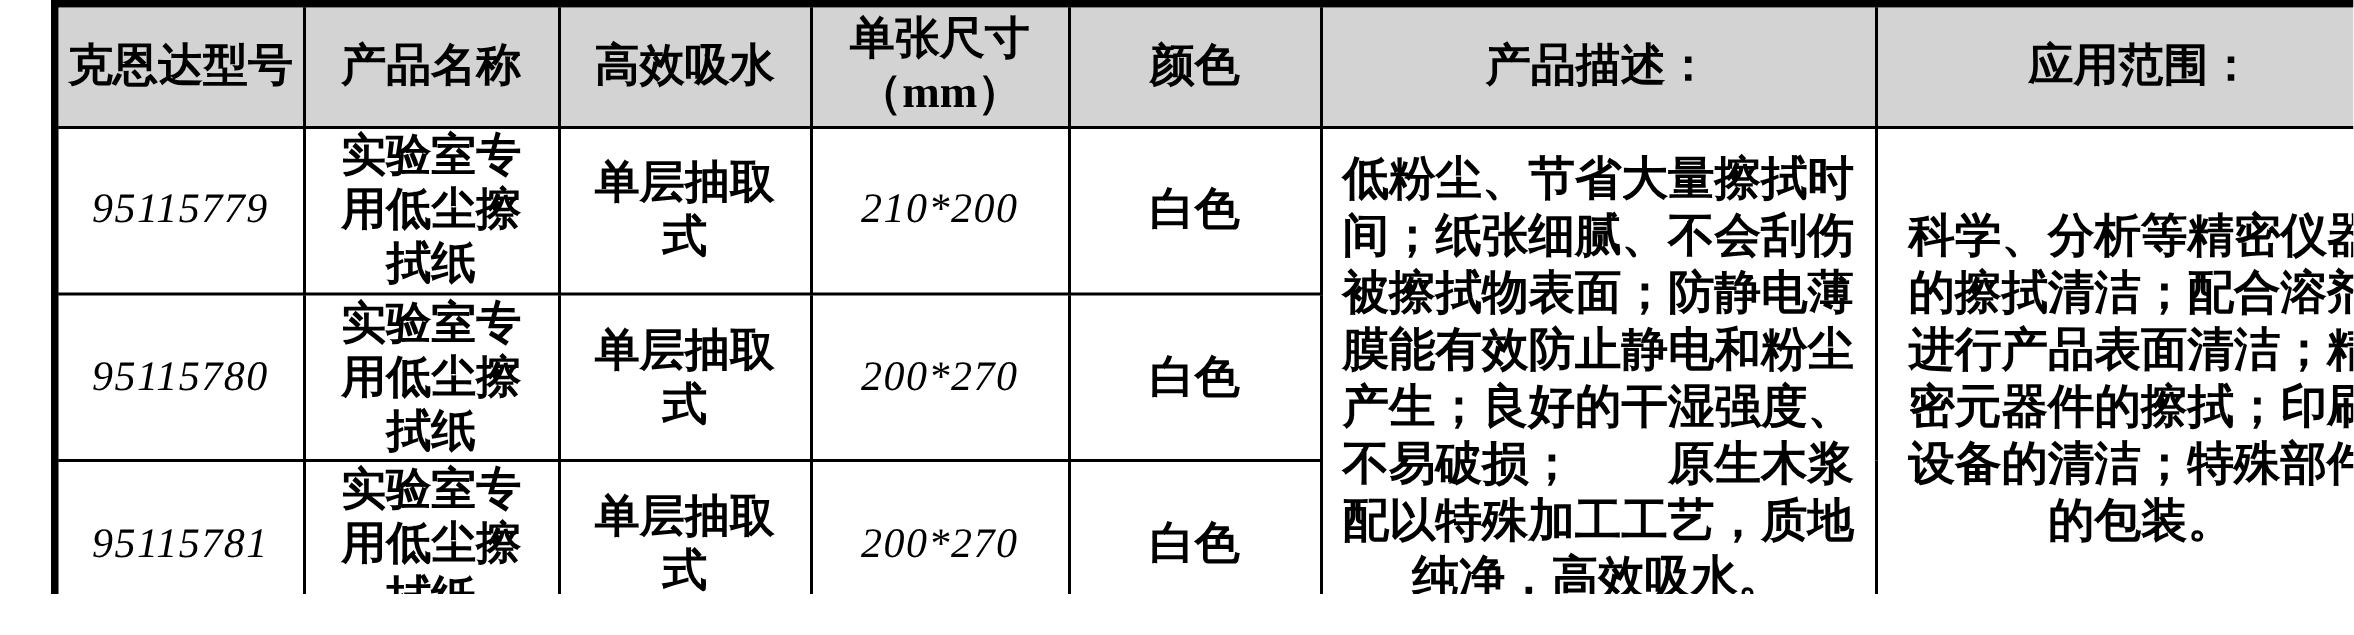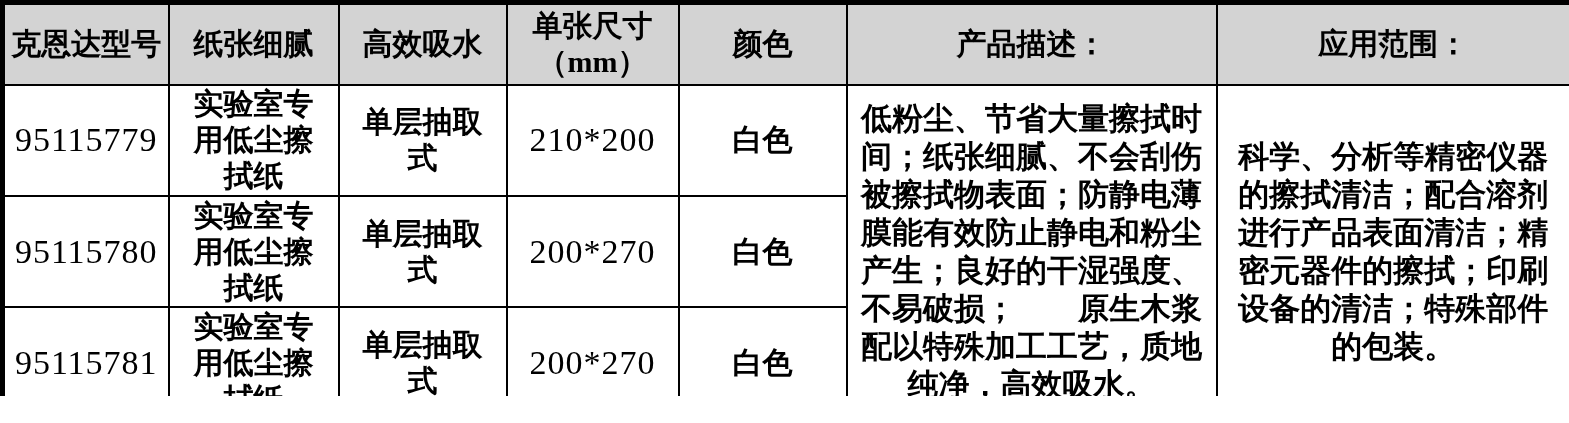--- a/index.html
+++ b/index.html
@@ -6,20 +6,21 @@
     margin: 0;
     padding: 0;
     background: #ffffff;
   }
   .sheet {
     width: 1569px;
     height: 396px;
     box-sizing: border-box;
     overflow: hidden;
     background: #ffffff;
+    padding-left: 34px;
   }
   table.spec {
     border-collapse: collapse;
     table-layout: fixed;
     width: 1569px;
     height: 423px;
     box-sizing: border-box;
     border: 5px solid #000000;
     background: #ffffff;
   }
@@ -42,24 +43,25 @@
     font-size: 30px;
     font-weight: bold;
     line-height: 36px;
   }
   td.cn {
     font-size: 30px;
     font-weight: bold;
     line-height: 36px;
   }
   td.num {
-    font-size: 34px;
+    font-size: 28px;
     font-weight: normal;
     line-height: 38px;
     letter-spacing: 1px;
+    font-style: italic;
   }
   td.longtext {
     font-size: 31px;
     font-weight: bold;
     line-height: 38px;
   }
 </style>
 </head>
 <body>
 
@@ -70,21 +72,21 @@
       <col style="width:170px">
       <col style="width:168px">
       <col style="width:172px">
       <col style="width:168px">
       <col style="width:370px">
       <col style="width:355px">
     </colgroup>
     <thead>
       <tr>
         <th>克恩达型号</th>
-        <th>纸张细腻</th>
+        <th>产品名称</th>
         <th>高效吸水</th>
         <th>单张尺寸
 （mm）</th>
         <th>颜色</th>
         <th>产品描述：</th>
         <th>应用范围：</th>
       </tr>
     </thead>
     <tbody>
       <tr>

